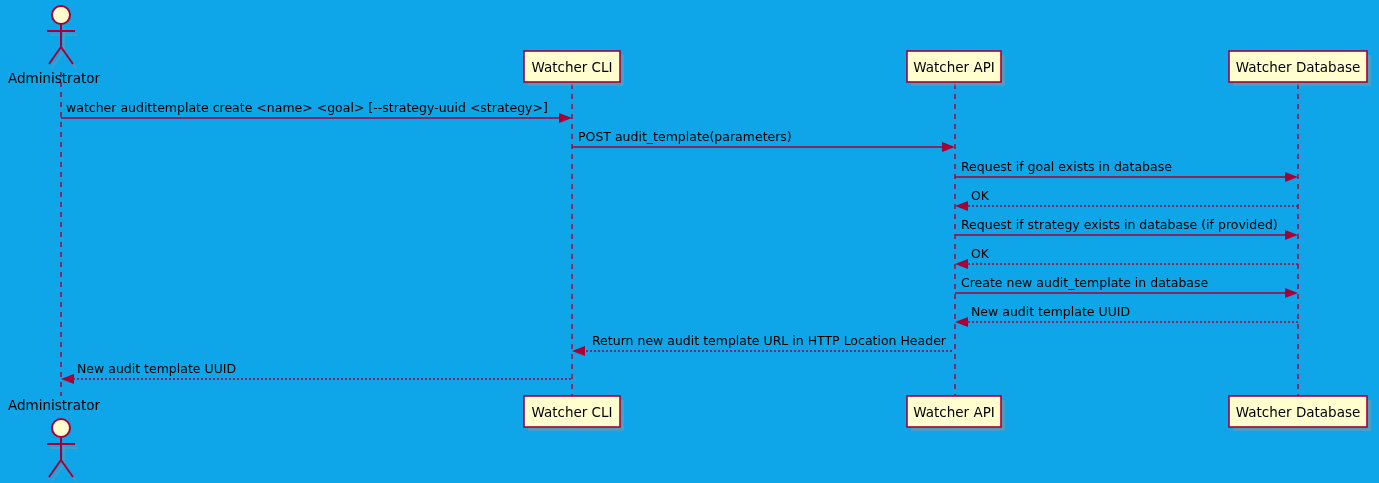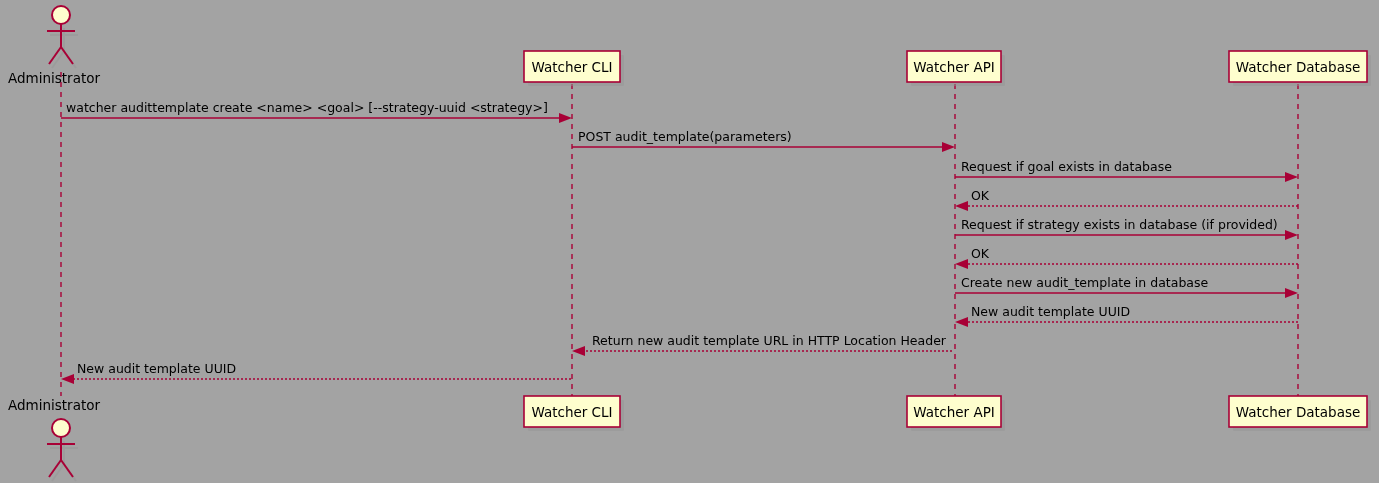--- a/index.html
+++ b/index.html
@@ -4,21 +4,21 @@
 <style>
   html, body {
     margin: 0;
     padding: 0;
     background: #FFFFFF;
   }
   #diagram-root {
     position: relative;
     width: 1379px;
     height: 483px;
-    background: #a3a3a3;
+    background: #0ea5e9;
     font-family: "DejaVu Sans", sans-serif;
     overflow: hidden;
   }
   .svg-layer {
     position: absolute;
     left: 0;
     top: 0;
     width: 1379px;
     height: 483px;
   }

